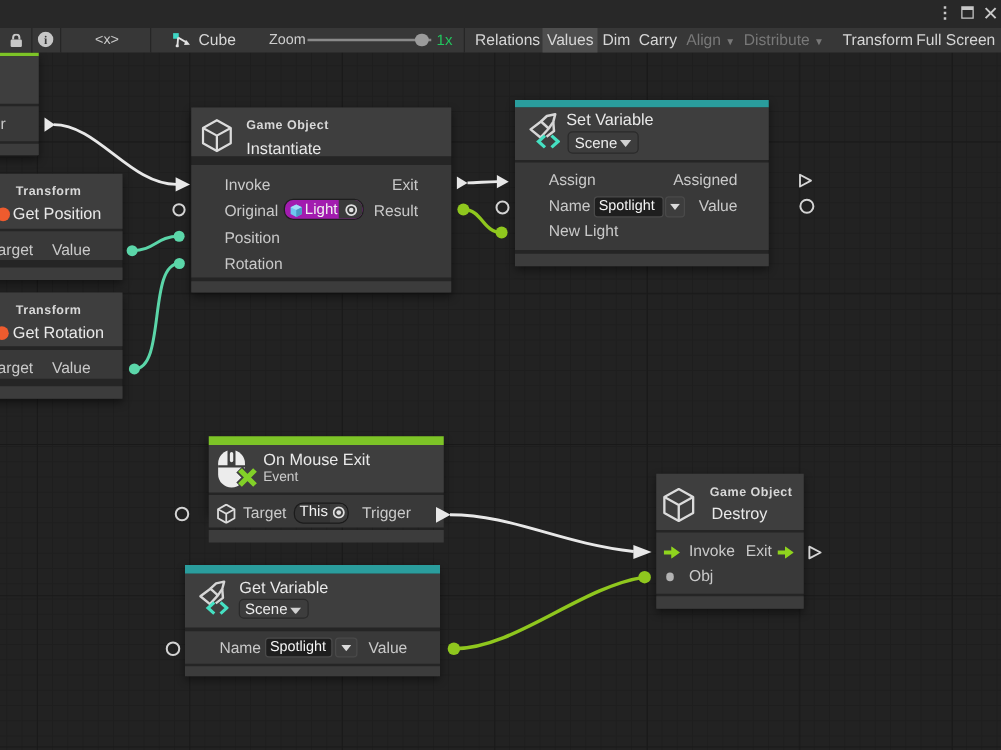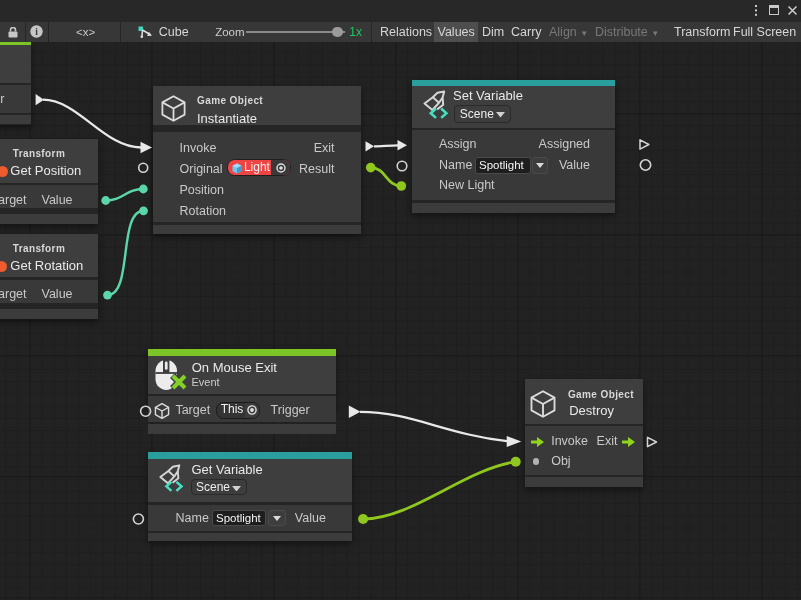--- a/index.html
+++ b/index.html
@@ -17,21 +17,21 @@
 background-size:122px 100%,100% 121px,12.2px 100%,100% 12.2px;
 background-position:29.5px 0,0 71.2px,5.1px 0,0 10.2px}
 .node{position:absolute;background:#252525;border-radius:2px;box-shadow:0 3px 7px rgba(0,0,0,.45);transform:translateZ(0)}
 .blk{position:absolute;left:0;right:0;background:#393939}
 .hd{background:#3e3e3e}
 .ft{background:#3c3c3c}
 .bar{position:absolute;left:0;right:0;top:0}
 .sm{position:absolute;font-size:10px;font-weight:700;letter-spacing:.4px;color:#d8d8d8;line-height:12px;white-space:nowrap}
 .ti{position:absolute;font-size:13px;color:#e9e9e9;line-height:15px;white-space:nowrap}
 .pl{position:absolute;font-size:12.5px;color:#c9c9c9;line-height:15px;white-space:nowrap}
-.wdg{position:absolute;border:1.5px solid #1e1e1e;border-radius:7.5px;background:#ef4444;overflow:hidden}
+.wdg{position:absolute;border:1.5px solid #1e1e1e;border-radius:7.5px;background:#a21caf;overflow:hidden}
 .drop{position:absolute;border:1px solid #2a2a2a;border-radius:4px;background:#3d3d3d;color:#ececec;font-size:12px;white-space:nowrap}
 svg{display:block}
 #wires{position:absolute;left:0;top:0;width:801px;height:600px;pointer-events:none}
 </style></head>
 <body>
 <div id="canvas"></div>
 
 <div class="node" style="left:-90px;top:41.5px;width:121px;height:83px">
   <div class="bar" style="height:3.3px;background:#7dc427"></div>
   <div class="blk hd" style="top:3.3px;height:38px"></div>
@@ -125,21 +125,21 @@
     <span style="position:absolute;left:3.5px;top:0;line-height:14.2px;font-size:11.5px;color:#f5f5f5">Spotlight</span>
   </div>
   <div style="position:absolute;left:120.5px;top:77.3px;width:16px;height:16.6px;background:#3d3d3d;border:1px solid #4a4a4a;border-radius:3px">
     <svg style="position:absolute;left:3px;top:5.2px" width="8" height="5" viewBox="0 0 8 5">
         <path d="M0 0 L8 0 L4 5 Z" fill="#dadada"></path>
       </svg>
   </div>
   <div class="blk ft" style="top:122.5px;height:10px"></div>
 </div>
 
-<div class="node" style="left:148px;top:349.4px;width:188.2px;height:62px">
+<div class="node" style="left:167px;top:349.4px;width:188.2px;height:62px">
   <div class="bar" style="height:6.2px;background:#7dc427"></div>
   <div class="blk hd" style="top:6.2px;height:38.1px"></div>
   <svg style="position:absolute;left:7.2px;top:10px" width="33" height="32" viewBox="0 0 33 32">
       <rect x="0.5" y="1" width="21.5" height="30" rx="10.7" fill="#ececec"></rect>
       <rect x="8" y="0.8" width="6.4" height="13.2" fill="#3e3e3e"></rect>
       <rect x="9.9" y="2.6" width="2.7" height="8.2" rx="1.35" fill="#ececec"></rect>
       <path d="M0.5 14 L22 14" stroke="#3e3e3e" stroke-width="1.8"></path>
       <path d="M17.5 16.5 L30.5 29.5 M30.5 16.5 L17.5 29.5" stroke="#3e3e3e" stroke-width="7"></path>
       <path d="M18 17 L30 29 M30 17 L18 29" stroke="#82d028" stroke-width="4.2"></path>
     </svg>

